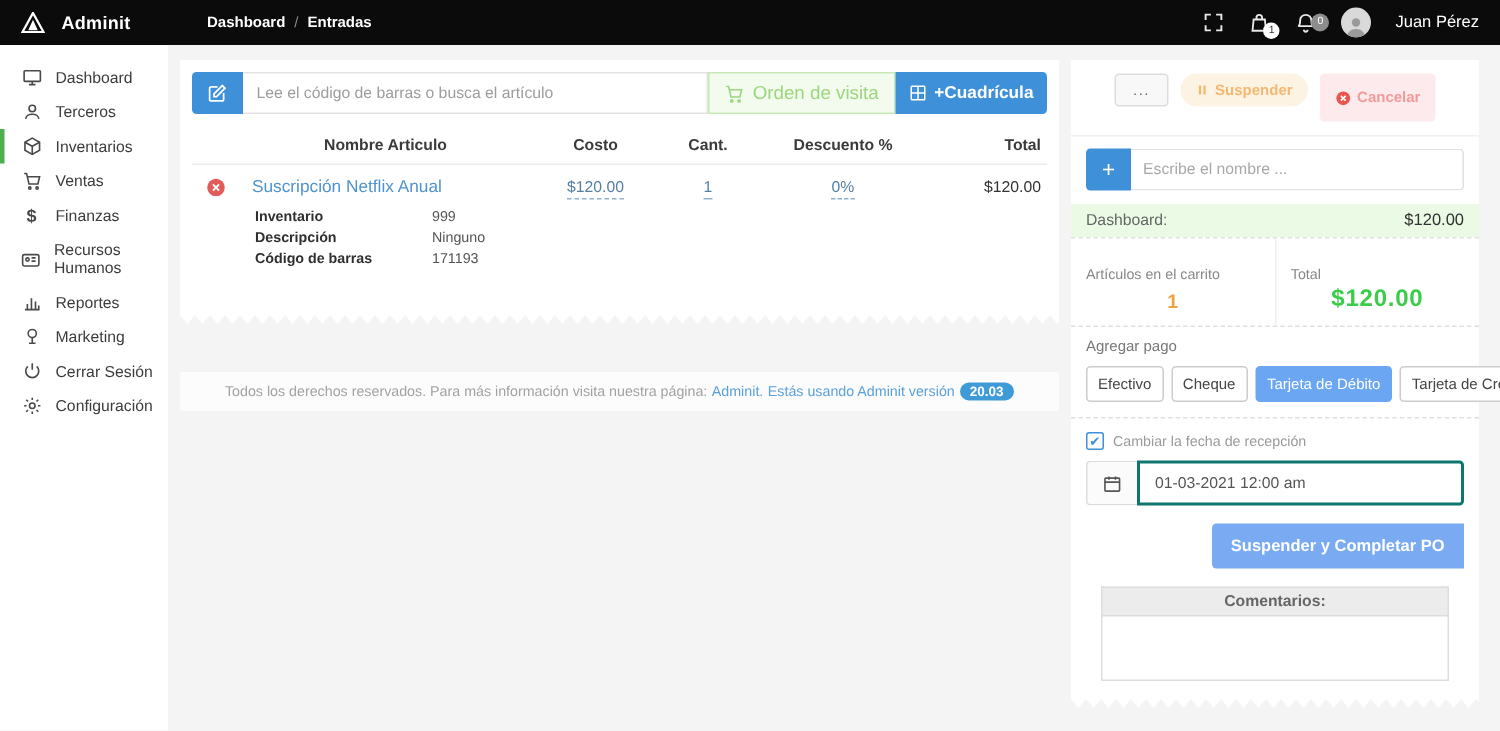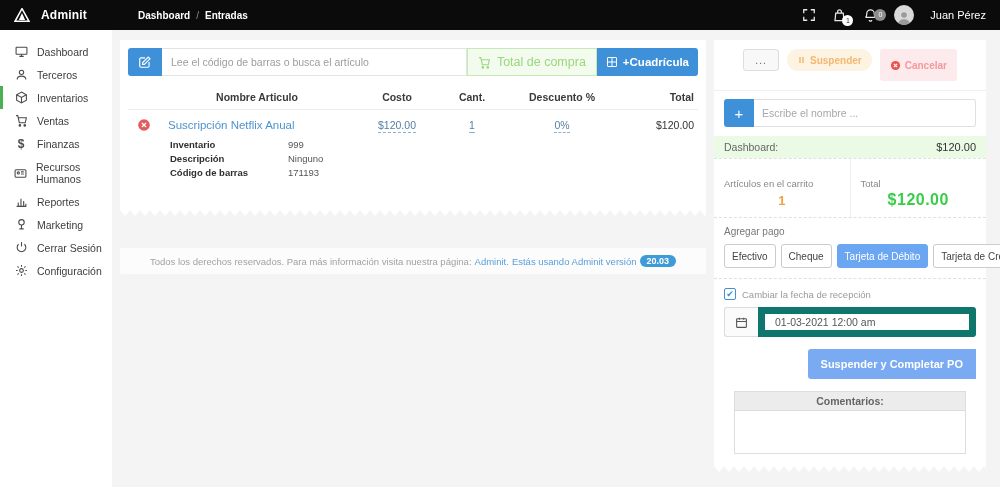--- a/index.html
+++ b/index.html
@@ -81,21 +81,21 @@
   .pay-lbl { font-size:10px; color:#777; margin-bottom:7px; }
   .pay-row { display:flex; gap:5px; }
   .pay-btn { height:24px; background:#fff; border:1px solid #ccc; border-radius:3px; color:#444; font-size:10px; padding:0 7px; white-space:nowrap; }
   .pay-btn.selected { background:#6ba6f2; border-color:#6ba6f2; color:#fff; }
   .recep { padding:9px 10px 0; }
   .chk-row { display:flex; align-items:center; gap:6px; }
   .chk { width:12px; height:12px; background:#fff; border:1px solid #3e90d8; border-radius:2px; color:#3e90d8; font-size:9px; display:flex; align-items:center; justify-content:center; cursor:pointer; }
   .chk-lbl { font-size:9.5px; color:#9a9a9a; }
   .date-group { display:flex; margin-top:7px; }
   .cal-btn { width:34px; height:30px; border:1px solid #ddd; border-right:none; border-radius:3px 0 0 3px; background:#fbfbfb; color:#555; }
-  .date-input { flex:1; height:30px; border:7px solid #0f766e; border-radius:0 3px 3px 0; padding:0 10px; font-size:10.5px; color:#555; outline:none; min-width:0; }
+  .date-input { flex:1; height:30px; border:2px solid #0f766e; border-radius:0 3px 3px 0; padding:0 10px; font-size:10.5px; color:#555; outline:none; min-width:0; }
   .submit-row { display:flex; justify-content:flex-end; padding:12px 0 0; }
   .submit-btn { height:30px; background:#79aaf2; color:#fff; font-size:11px; font-weight:bold; padding:0 13px; border-radius:3px 0 0 3px; }
   .comments { margin:12px 10px 6px; }
   .comments-head { background:#ececec; border:1px solid #ddd; border-bottom:none; text-align:center; font-size:10.5px; font-weight:bold; color:#666; padding:3px 0; }
   .comments-area { width:100%; height:44px; border:1px solid #ddd; resize:none; outline:none; font-family:inherit; font-size:10px; padding:4px 6px; display:block; }
 
   
   .footer { margin-top:32px; background:#fcfcfc; border-radius:2px; height:26px; display:flex; align-items:center; justify-content:center; gap:3px; font-size:9.5px; color:#a2a2a2; }
   .flink { color:#5aa0dc; text-decoration:none; }
   .fblue { color:#5aa0dc; }
@@ -260,21 +260,21 @@
                   <path d="M17.5 3.5l3 3L11 16H8v-3z"></path>
                 </svg>
             </button>
             <input class="scan-input" placeholder="Lee el código de barras o busca el artículo" style="">
             <button class="btn orden-btn">
               <svg class="ic-s" width="13" height="13" viewBox="0 0 24 24" fill="none" stroke="currentColor" stroke-width="2">
                   <circle cx="9" cy="21" r="1.4"></circle>
                   <circle cx="18" cy="21" r="1.4"></circle>
                   <path d="M2 3h3l3 13h11l2-9H6"></path>
                 </svg>
-              <span>Total de compra</span>
+              <span>Orden de visita</span>
             </button>
             <button class="btn grid-btn">
               <svg class="ic-s" width="12" height="12" viewBox="0 0 24 24" fill="none" stroke="#fff" stroke-width="2">
                   <rect x="3" y="3" width="18" height="18" rx="1"></rect>
                   <path d="M3 12h18M12 3v18"></path>
                 </svg>
               <span>+Cuadrícula</span>
             </button>
           </div>
 

